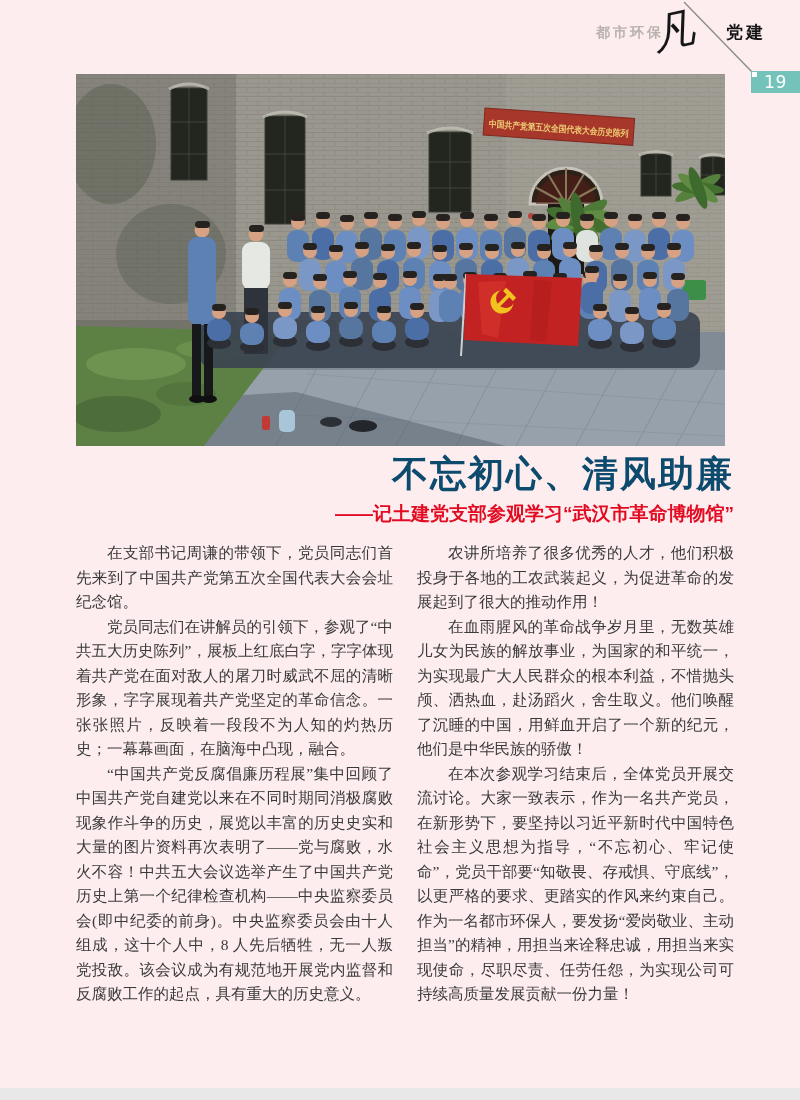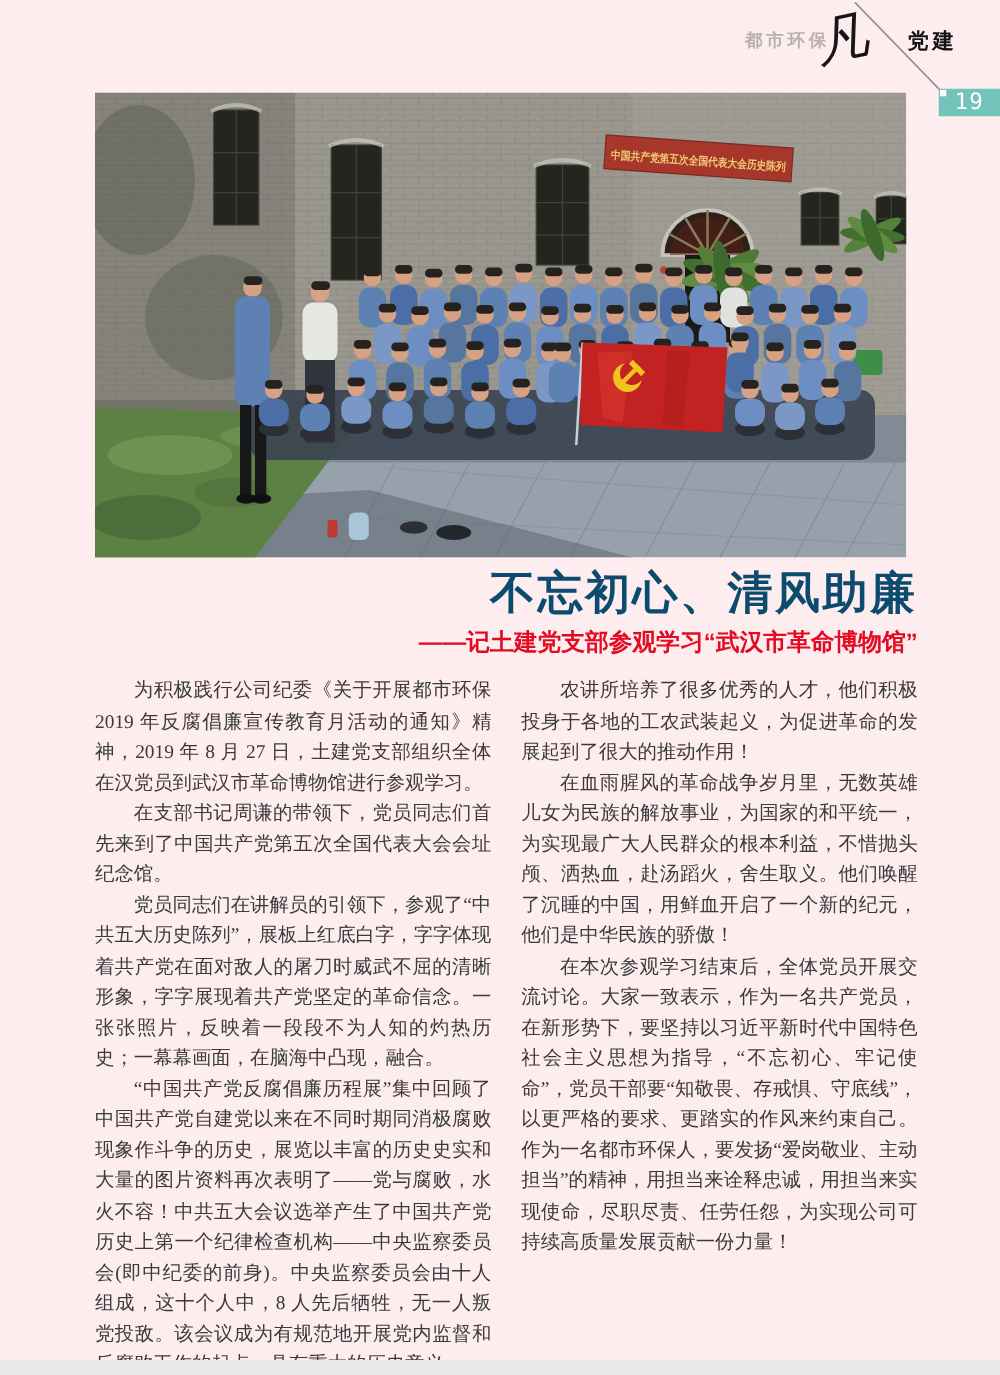--- a/index.html
+++ b/index.html
@@ -264,21 +264,20 @@
         </g>
       </g>
     </svg>
   </figure>
 
   <h1 class="title">不忘初心、清风助廉</h1>
   <h2 class="subtitle">——记土建党支部参观学习“武汉市革命博物馆”</h2>
 
   <main class="columns">
     <section class="col">
-      <p>为积极践行公司纪委《关于开展都市环保 2019 年反腐倡廉宣传教育月活动的通知》精神，2019 年 8 月 27 日，土建党支部组织全体在汉党员到武汉市革命博物馆进行参观学习。</p>
       <p>在支部书记周谦的带领下，党员同志们首先来到了中国共产党第五次全国代表大会会址纪念馆。</p>
       <p>党员同志们在讲解员的引领下，参观了“中共五大历史陈列”，展板上红底白字，字字体现着共产党在面对敌人的屠刀时威武不屈的清晰形象，字字展现着共产党坚定的革命信念。一张张照片，反映着一段段不为人知的灼热历史；一幕幕画面，在脑海中凸现，融合。</p>
       <p>“中国共产党反腐倡廉历程展”集中回顾了中国共产党自建党以来在不同时期同消极腐败现象作斗争的历史，展览以丰富的历史史实和大量的图片资料再次表明了——党与腐败，水火不容！中共五大会议选举产生了中国共产党历史上第一个纪律检查机构——中央监察委员会(即中纪委的前身)。中央监察委员会由十人组成，这十个人中，8 人先后牺牲，无一人叛党投敌。该会议成为有规范地开展党内监督和反腐败工作的起点，具有重大的历史意义。</p>
     </section>
     <section class="col">
       <p>农讲所培养了很多优秀的人才，他们积极投身于各地的工农武装起义，为促进革命的发展起到了很大的推动作用！</p>
       <p>在血雨腥风的革命战争岁月里，无数英雄儿女为民族的解放事业，为国家的和平统一，为实现最广大人民群众的根本利益，不惜抛头颅、洒热血，赴汤蹈火，舍生取义。他们唤醒了沉睡的中国，用鲜血开启了一个新的纪元，他们是中华民族的骄傲！</p>
       <p>在本次参观学习结束后，全体党员开展交流讨论。大家一致表示，作为一名共产党员，在新形势下，要坚持以习近平新时代中国特色社会主义思想为指导，“不忘初心、牢记使命”，党员干部要“知敬畏、存戒惧、守底线”，以更严格的要求、更踏实的作风来约束自己。作为一名都市环保人，要发扬“爱岗敬业、主动担当”的精神，用担当来诠释忠诚，用担当来实现使命，尽职尽责、任劳任怨，为实现公司可持续高质量发展贡献一份力量！</p>
 
     </section>

